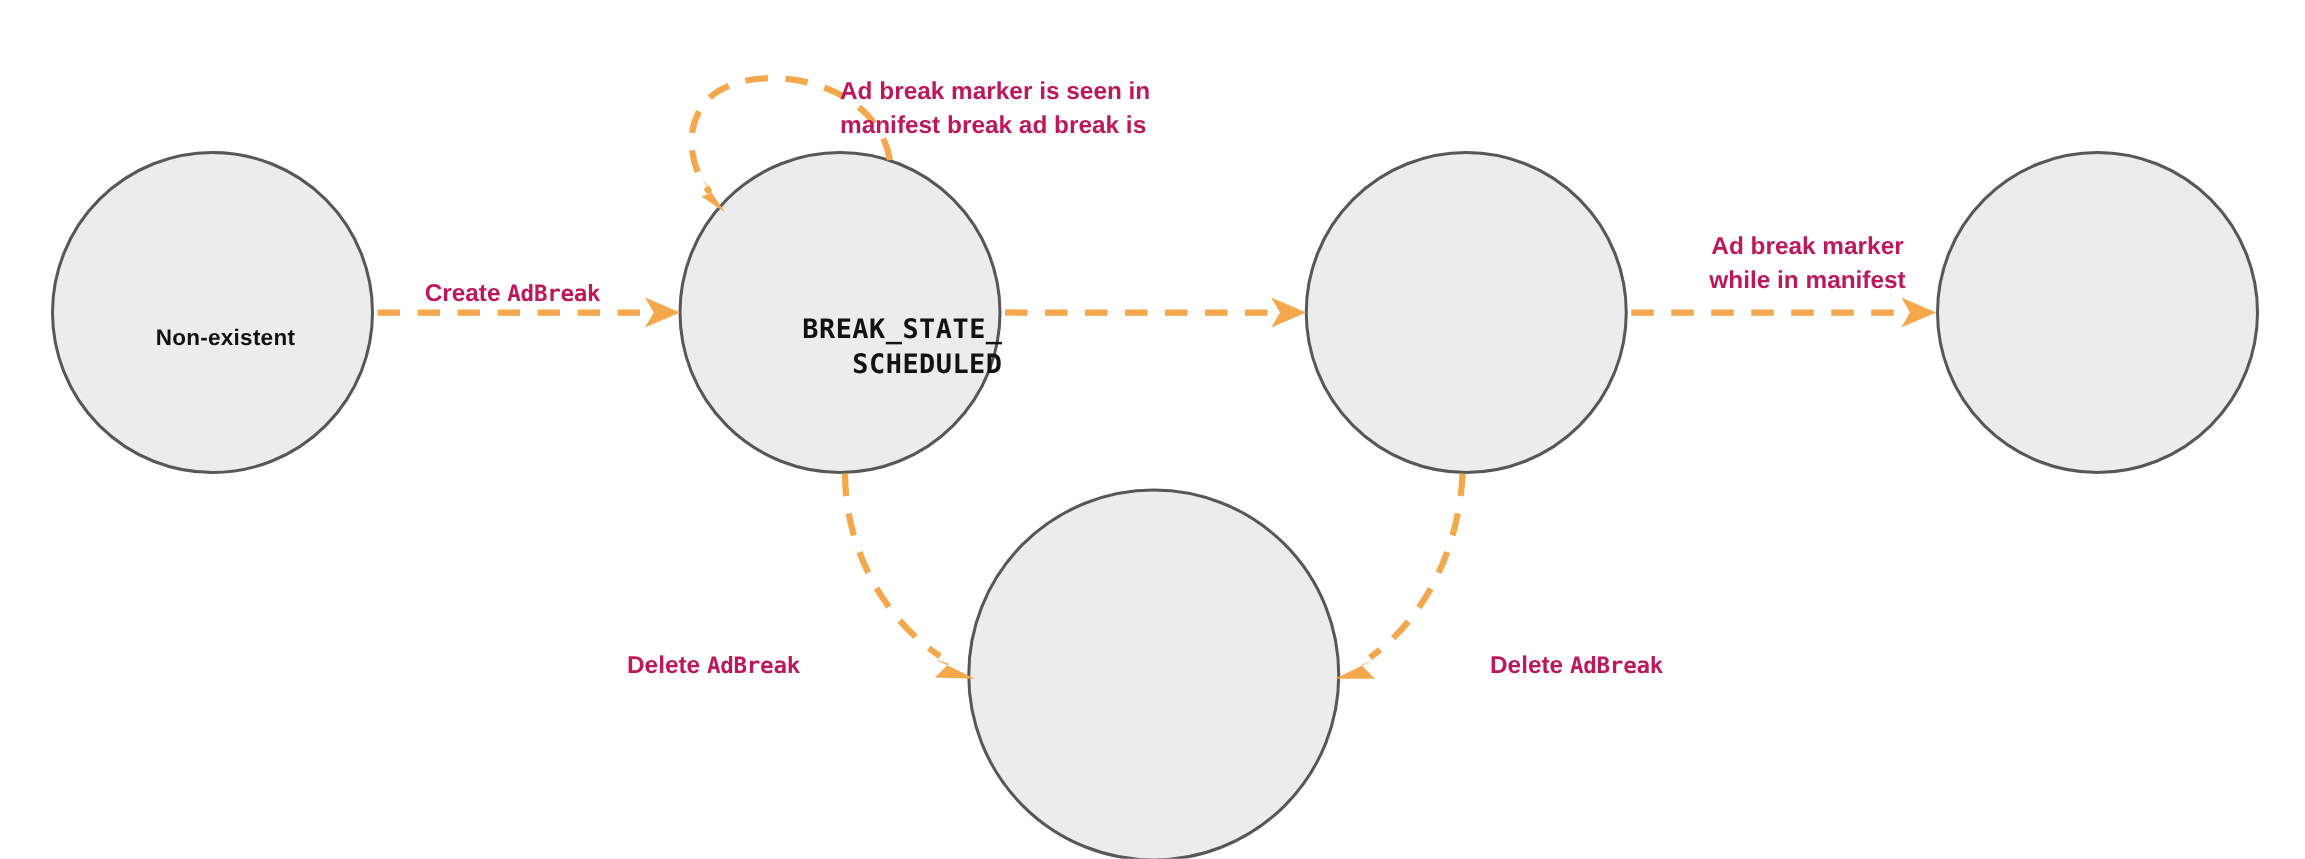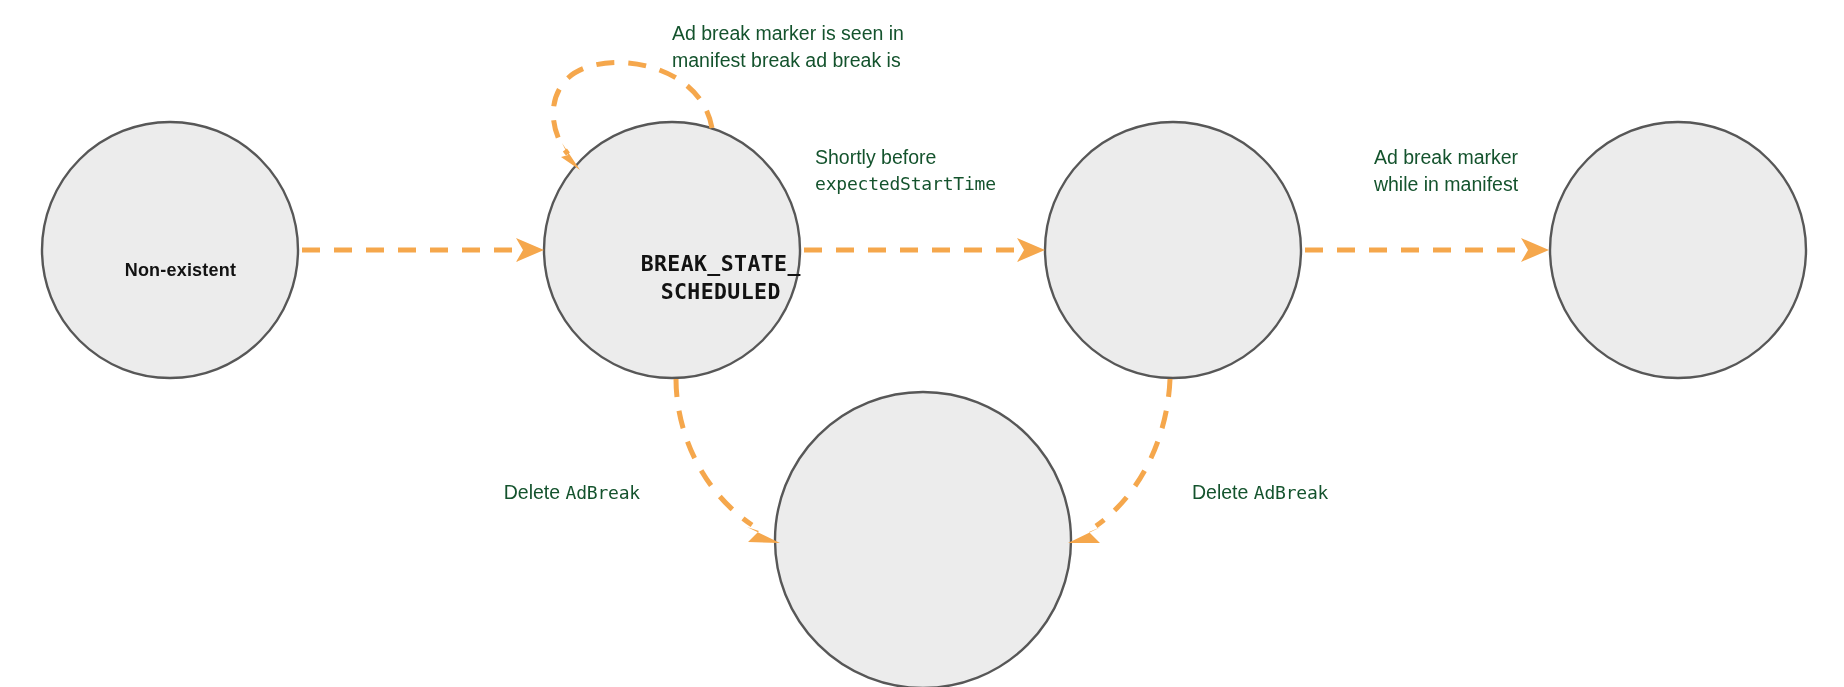--- a/index.html
+++ b/index.html
@@ -58,27 +58,28 @@
   }
   .node-label.sans {
     font-family: "Liberation Sans", sans-serif;
     font-weight: bold;
     font-size: 18px;
     letter-spacing: 0.2px;
   }
   .edge-label {
     position: absolute;
     text-align: center;
-    color: #14532d;
+    color: #be185d;
     line-height: 1.40;
     font-family: "Liberation Sans", sans-serif;
     font-size: 19.5px;
-    font-weight: normal;
+    font-weight: bold;
     white-space: nowrap;
     pointer-events: none;
+    margin-top: 40px;
   }
   .edge-label .code {
     font-family: "DejaVu Sans Mono", "Liberation Mono", monospace;
     font-size: 18px;
     letter-spacing: -0.2px;
   }
   .edge-label .ln { display: block; }
 </style>
 </head>
 <body>
@@ -110,38 +111,37 @@
 
     <path class="edge-path" d="M 1170 379 C 1168 432 1144 492 1096 526"></path>
     <path class="arrow-head" d="M 1068 543 L 1100 543 L 1089 532 L 1101 527 Z"></path>
 
   </svg>
 
   <div class="node-label sans" style="left:40px; top:236px; width:260px;">
     <span class="ln">Non-existent</span>
   </div>
 
-  <div class="node-label mono" style="left:564px; top:222px; width:260px;">
+  <div class="node-label mono" style="left:542px; top:222px; width:260px;text-align:right;">
     <span class="ln">BREAK_STATE_</span>
     <span class="ln">SCHEDULED</span>
   </div>
 
 
 
 
+  <div class="edge-label" style="left:285px; top:182px; width:250px; text-align:center;">
+    <span class="ln"><span>Create </span><span class="code">AdBreak</span></span>
+  </div>
 
   <div class="edge-label" style="left:672px; top:20px; width:340px; text-align:left;">
     <span class="ln">Ad break marker is seen in</span>
     <span class="ln">manifest break ad break is</span>
   </div>
 
-  <div class="edge-label" style="left:815px; top:144px; width:230px; text-align:left;">
-    <span class="ln">Shortly before</span>
-    <span class="ln code">expectedStartTime</span>
-  </div>
 
   <div class="edge-label" style="left:1331px; top:144px; width:230px; text-align:center;">
     <span class="ln">Ad break marker</span>
     <span class="ln">while in manifest</span>
   </div>
 
   <div class="edge-label" style="left:400px; top:479px; width:240px; text-align:right;">
     <span class="ln"><span>Delete </span><span class="code">AdBreak</span></span>
   </div>
 

